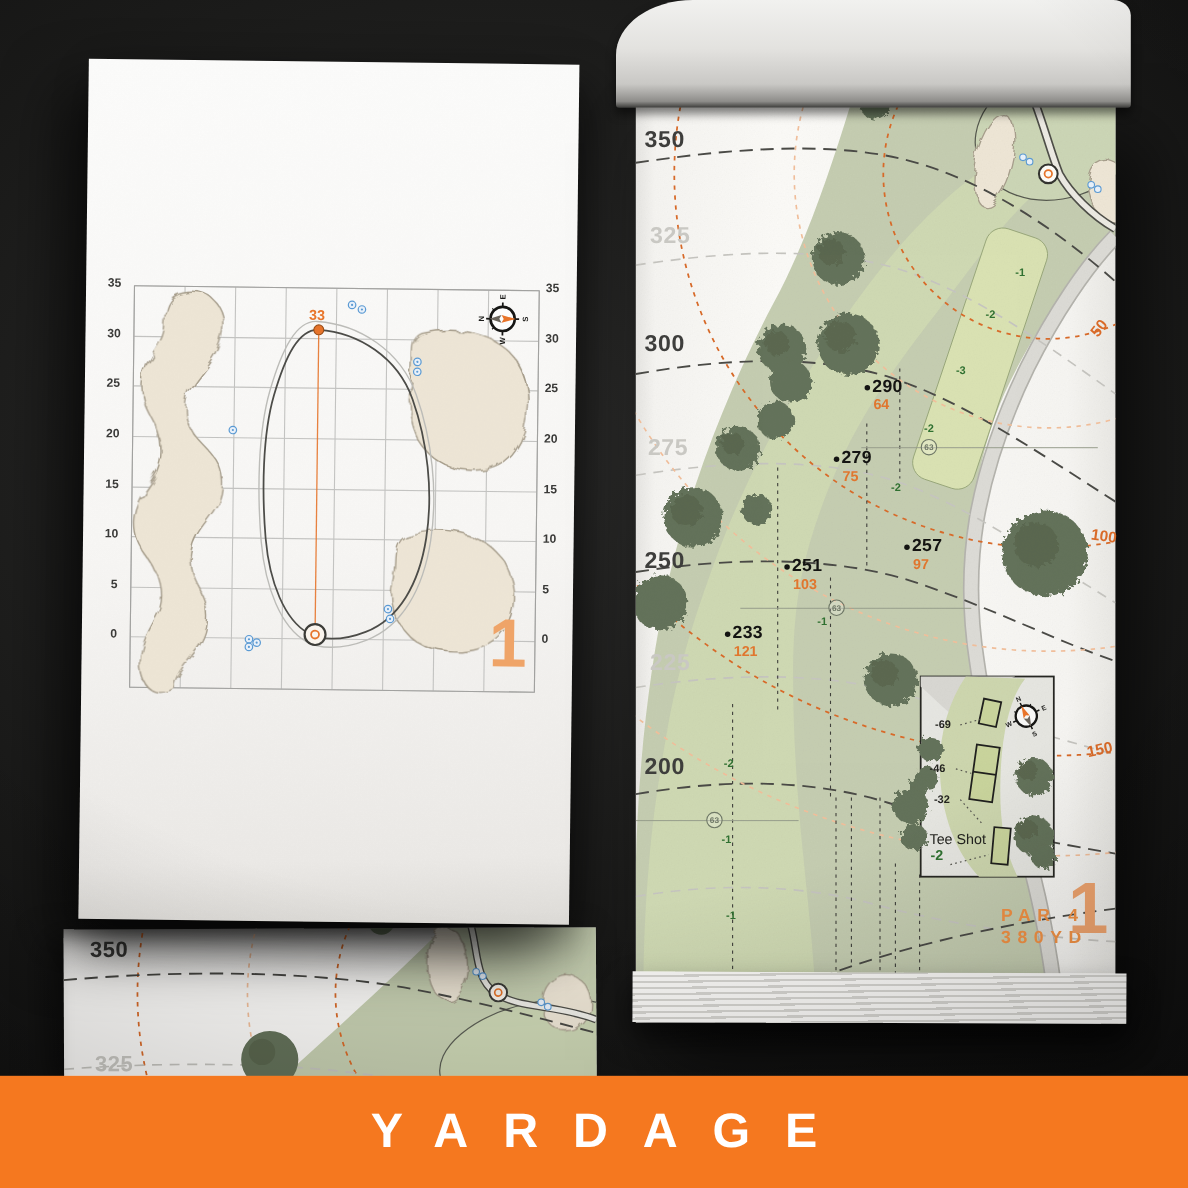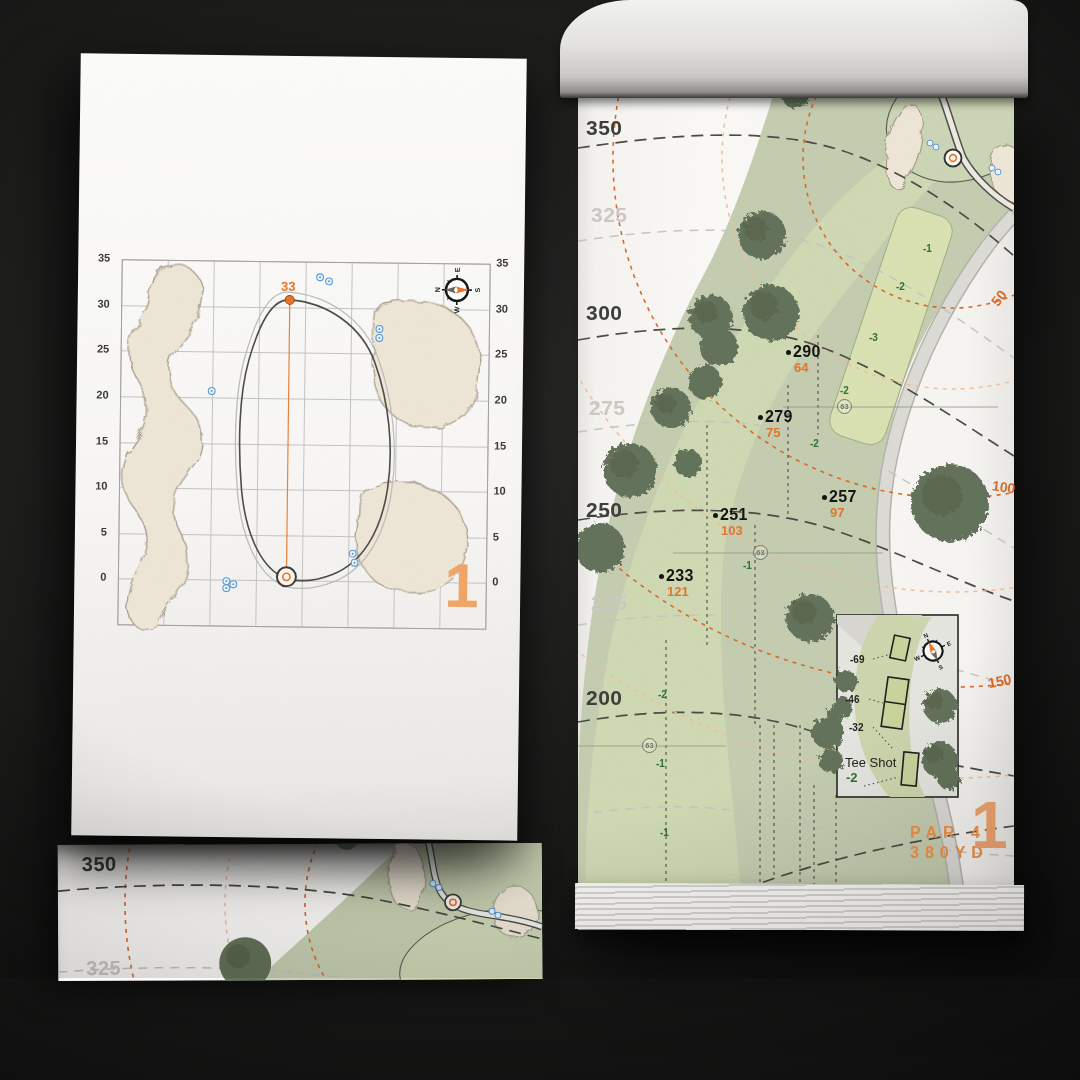--- a/index.html
+++ b/index.html
@@ -467,13 +467,16 @@
       </div>
       <div class="par-block">
         <div class="par-line">PAR 4</div>
         <div class="par-line">380YD</div>
       </div>
       <div class="hole-number">1</div>
     </div>
     <div class="stack"></div>
   </section>
 
+  <div class="banner" style="background: rgb(245, 120, 31);">
+    <span>YARDAGE</span>
+  </div>
 </div>
 
 </body></html>

